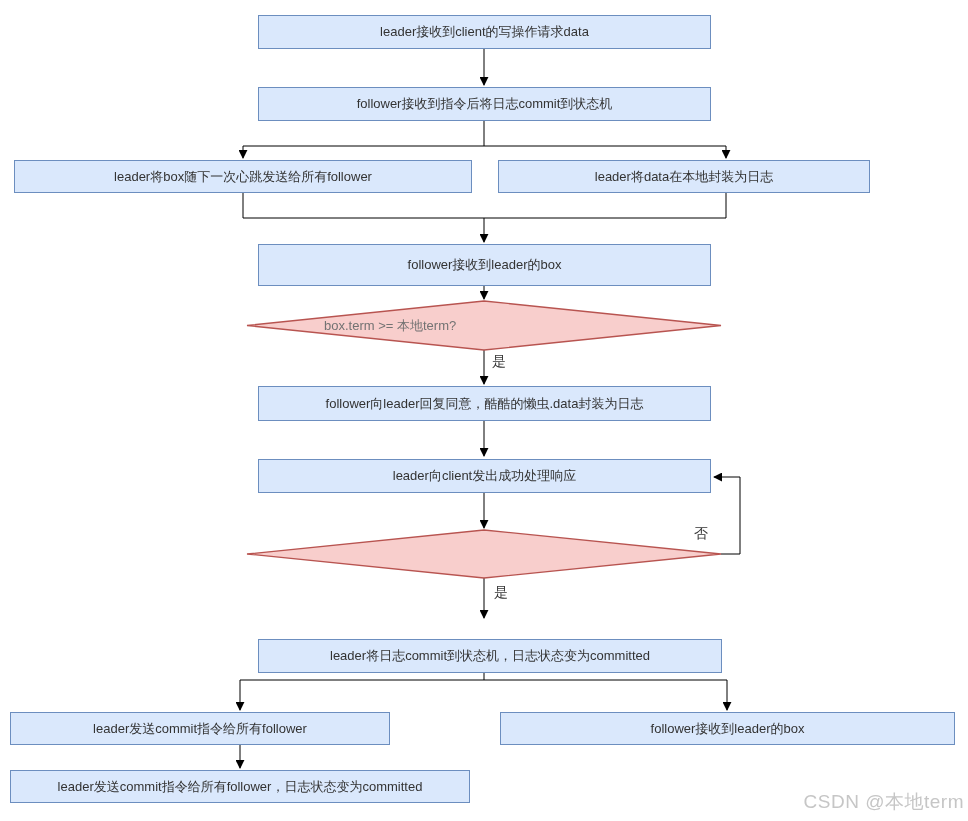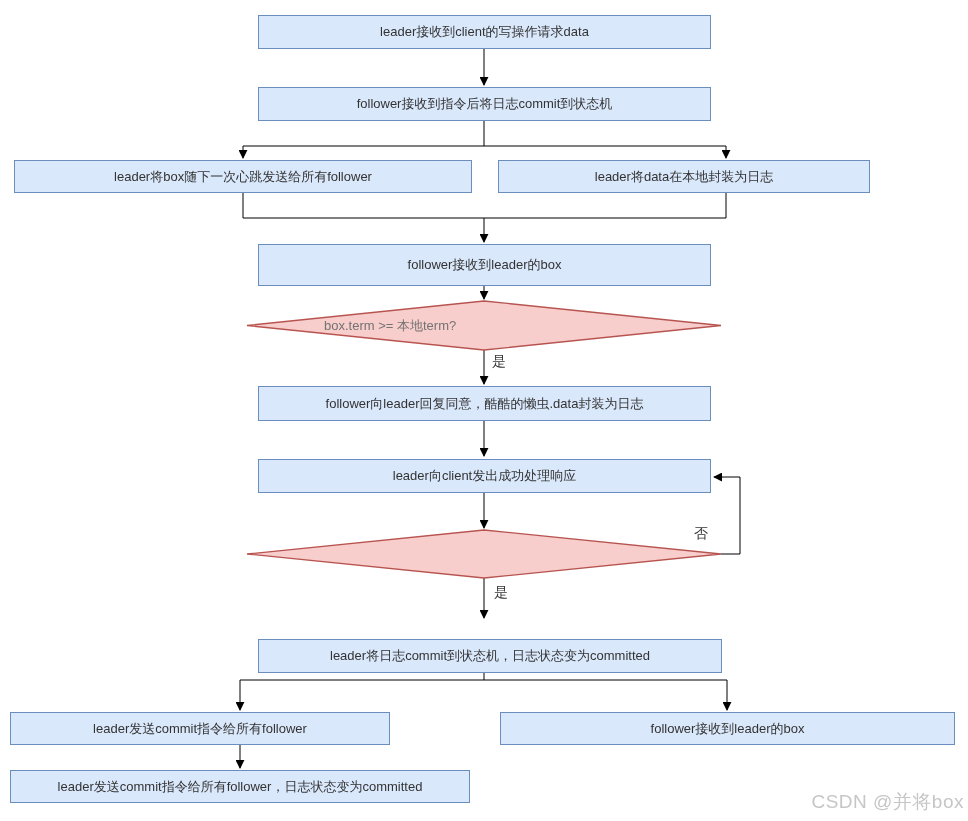--- a/index.html
+++ b/index.html
@@ -114,15 +114,15 @@
   <div class="node" style="left:10px;top:770px;width:460px;height:33px">
     <span>leader发送commit指令给所有follower，日志状态变为committed</span>
   </div>
 
   <div class="dlabel" style="left:324px;top:317px">box.term &gt;= 本地term?</div>
 
   <div class="elabel" style="left:492px;top:353px">是</div>
   <div class="elabel" style="left:494px;top:584px">是</div>
   <div class="elabel" style="left:694px;top:525px">否</div>
 
-  <div class="watermark">CSDN @并将box</div>
+  <div class="watermark">CSDN @本地term</div>
 
 </div>
 
 </body></html>

